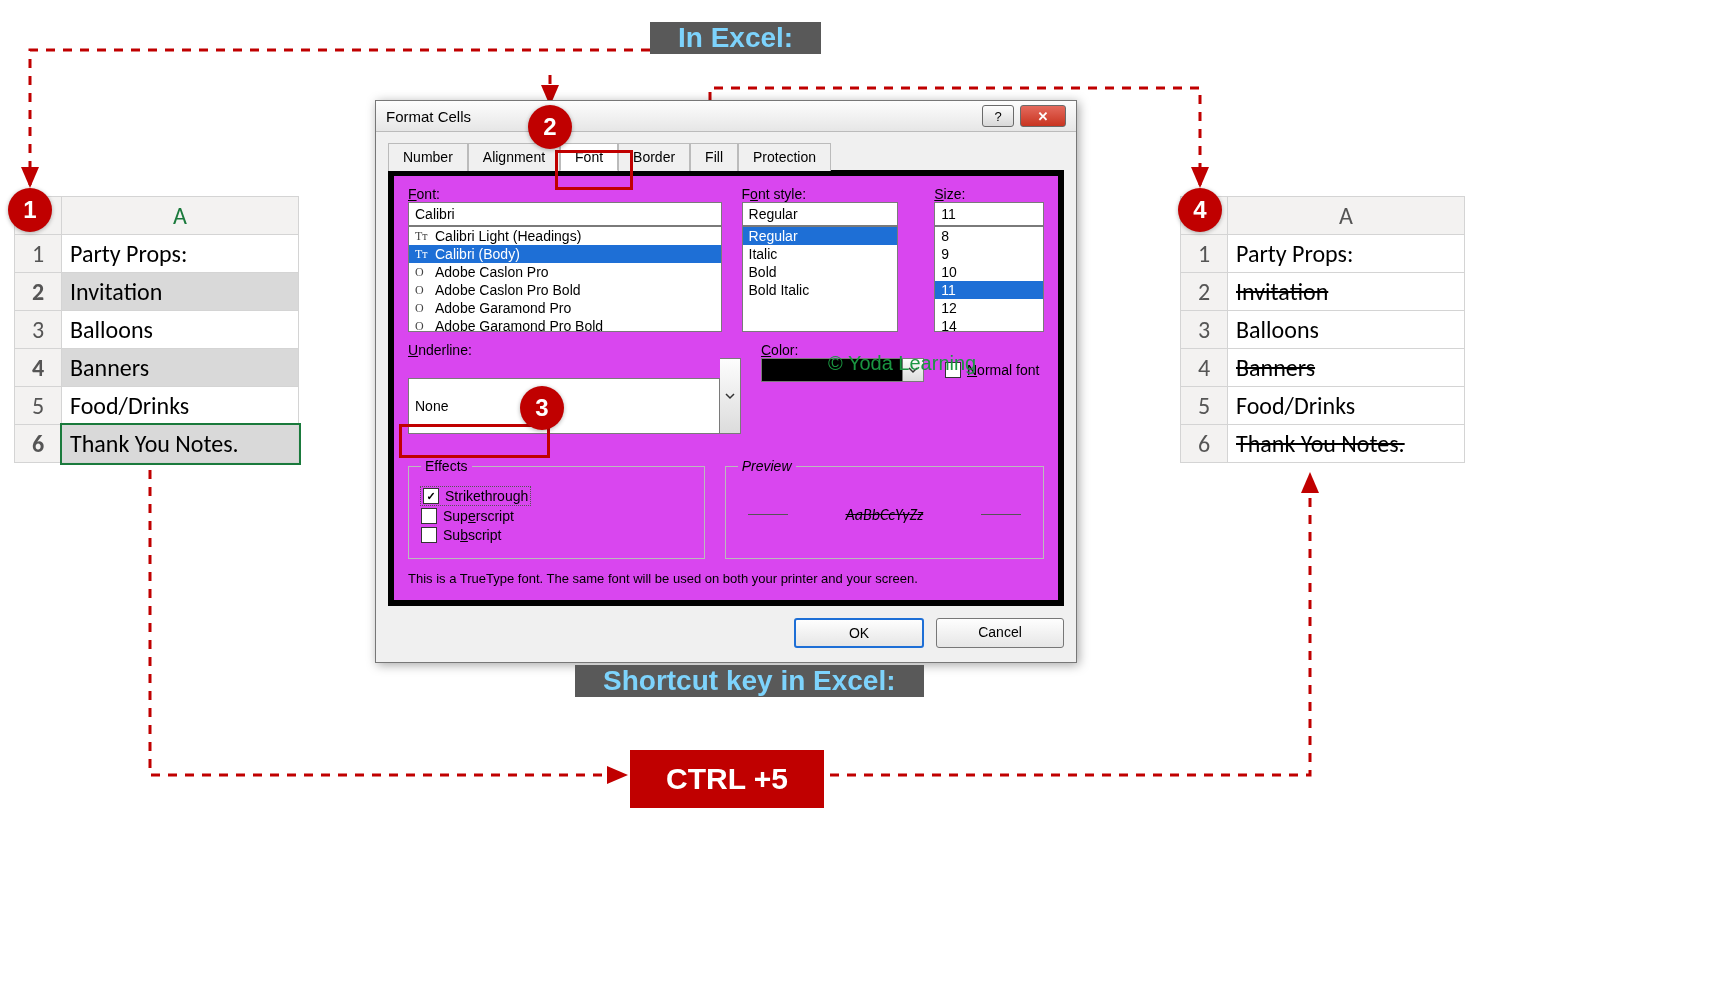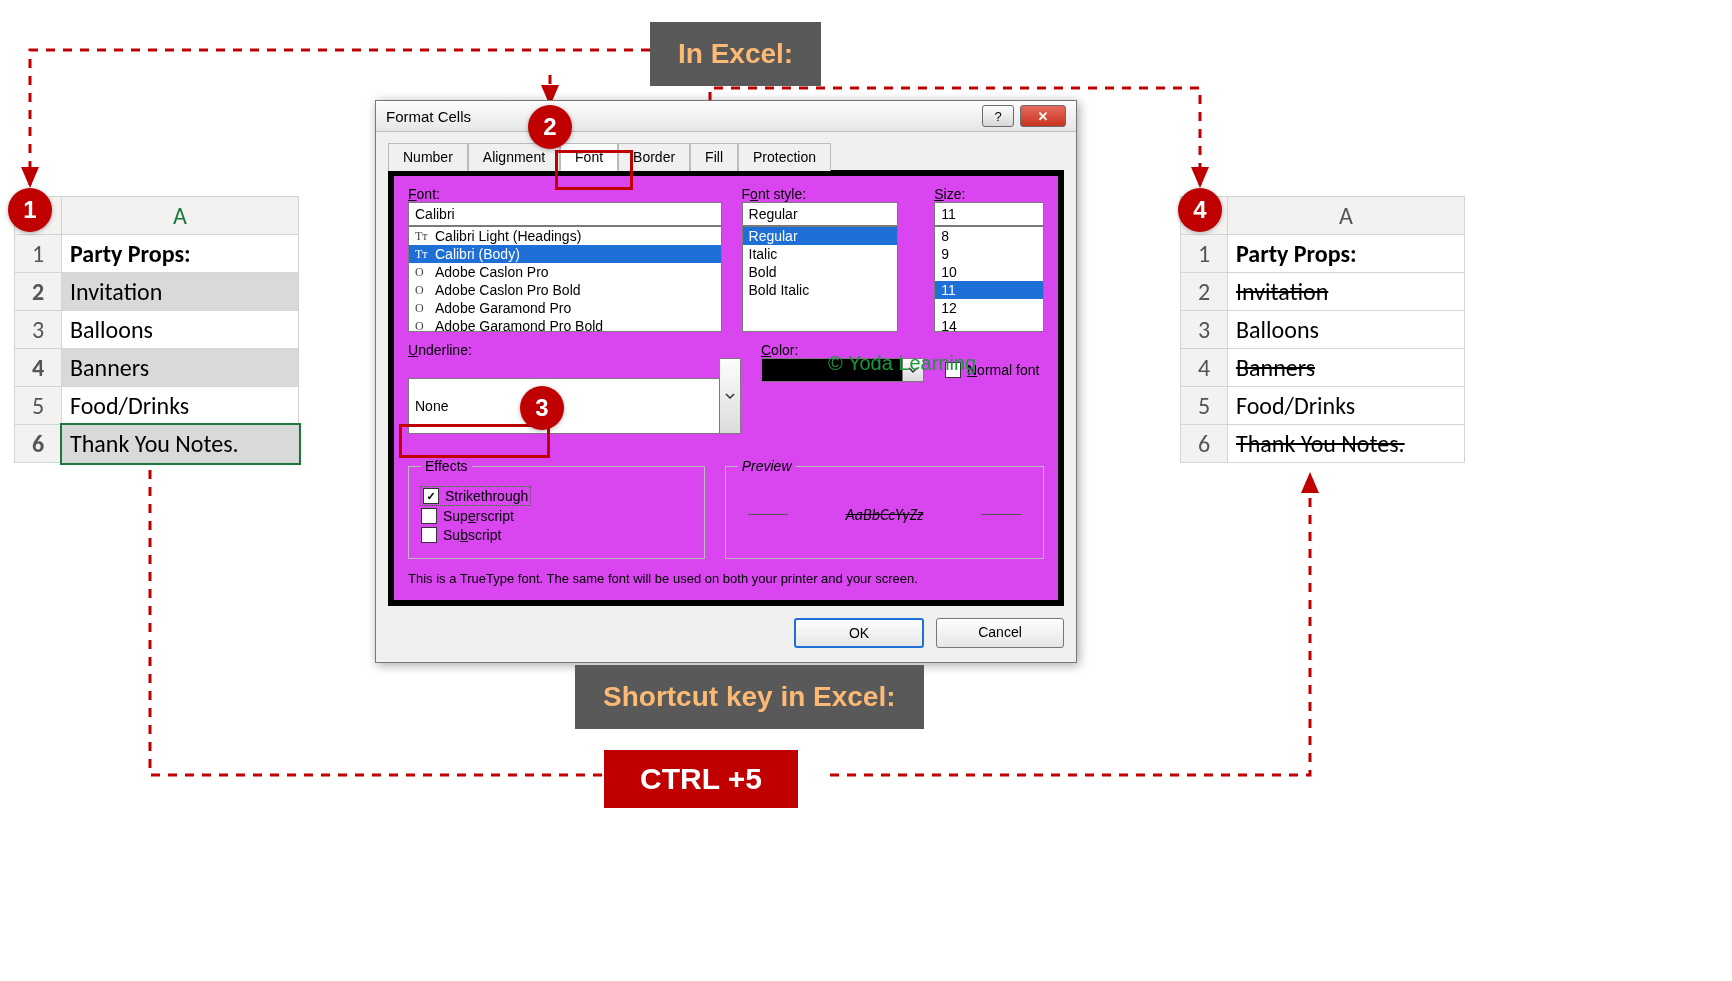--- a/index.html
+++ b/index.html
@@ -25,24 +25,24 @@
     display: flex;
     align-items: center;
     justify-content: center;
     z-index: 30;
     box-shadow: 0 1px 4px rgba(0,0,0,0.3);
   }
   
   .banner {
     position: absolute;
     background: #595959;
-    color: #fdba74;
+    color: #7dd3fc;
     font-weight: 700;
     font-size: 28px;
-    padding: 16px 28px;
+    padding: 0 28px;
     z-index: 20;
   }
   .shortcut-box {
     position: absolute;
     background: #c00000;
     color: #fff;
     font-weight: 700;
     font-size: 30px;
     padding: 12px 36px;
     z-index: 20;
@@ -73,21 +73,21 @@
     text-align: center;
     color: #555;
     min-width: 30px;
   }
   .excel-snip .col-hdr {
     min-width: 220px;
     font-weight: 400;
   }
   .selected-row td.row-hdr { font-weight:700; }
   .selected-cell { background: #d9d9d9 !important; }
-  .bold-cell { font-weight: 700; }
+  .bold-cell { font-weight: 400; }
   .strike { text-decoration: line-through; }
 
   
   .dialog {
     position: absolute;
     left: 375px;
     top: 100px;
     width: 700px;
     background: #f0f0f0;
     border: 1px solid #777;
@@ -434,21 +434,21 @@
     <div class="dlg-button">Cancel</div>
   </div>
 </div>
 
 <div class="hl-red" style="left:555px; top:150px; width:72px; height:34px;"></div>
 <div class="hl-red" style="left:399px; top:424px; width:145px; height:28px;"></div>
 
 <div class="watermark" style="left:828px; top:352px;">© Yoda Learning</div>
 
 <div class="banner" style="left:575px; top:665px;">Shortcut key in Excel:</div>
-<div class="shortcut-box" style="left:604px; top:750px;">CTRL +5</div>
+<div class="shortcut-box" style="left:630px; top:750px;">CTRL +5</div>
 
 <svg class="overlay">
   <defs>
     <marker id="arrR" markerWidth="10" markerHeight="10" refX="6" refY="3" orient="auto">
       <path d="M0,0 L7,3 L0,6 Z" fill="#c00000"></path>
     </marker>
   </defs>
   <g stroke="#c00000" stroke-width="3" stroke-dasharray="9 8" fill="none">
 
     <polyline points="650,50 30,50 30,185" marker-end="url(#arrR)"></polyline>

